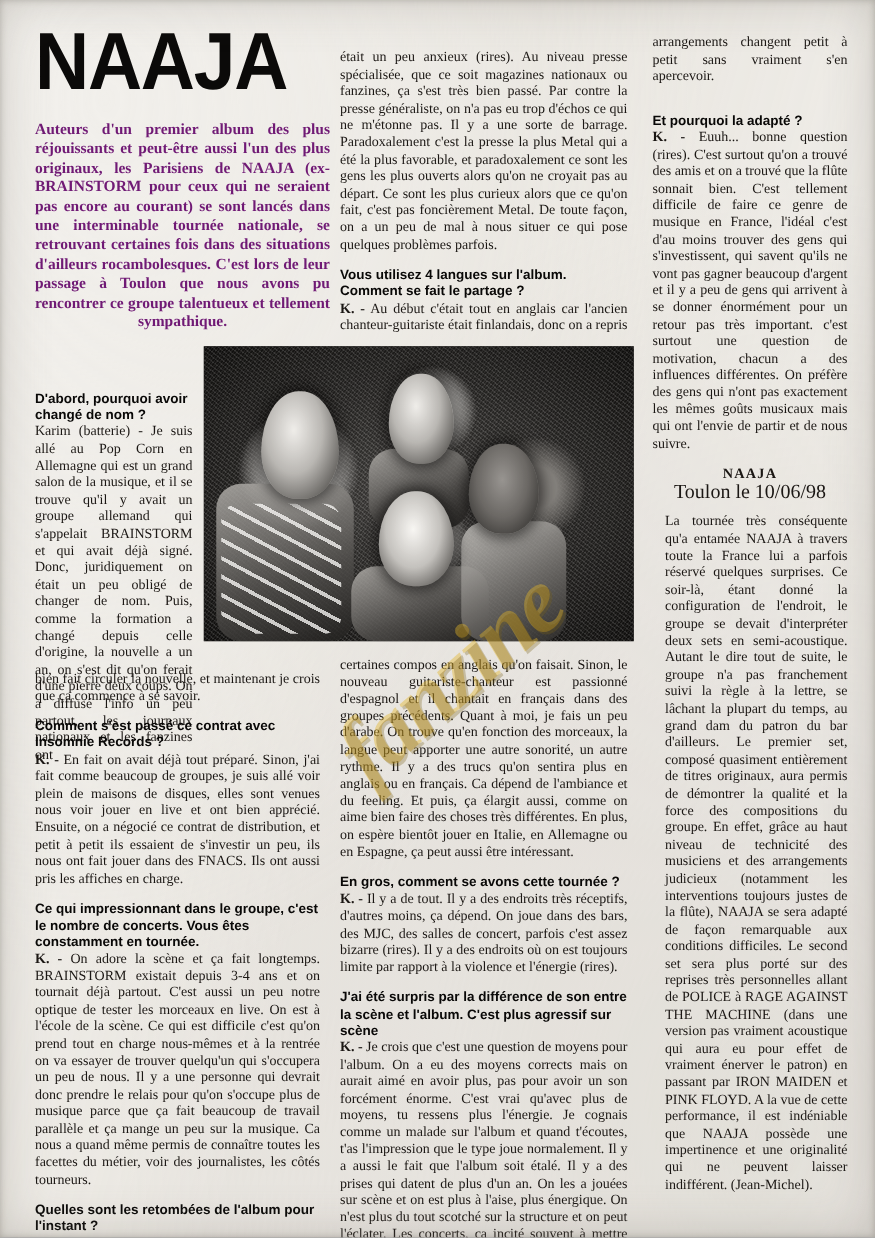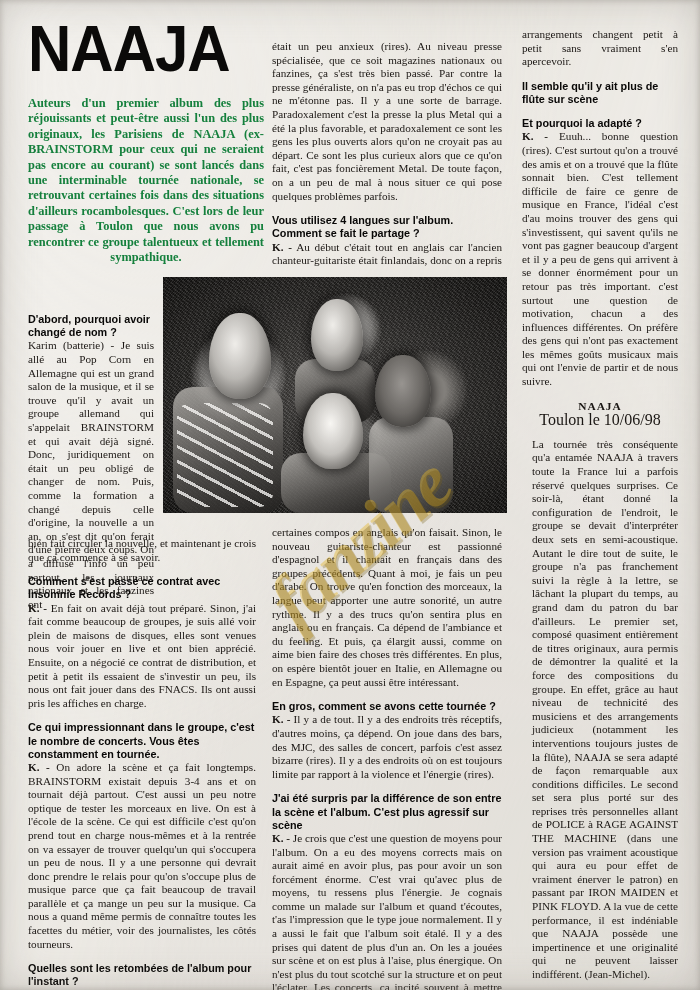--- a/index.html
+++ b/index.html
@@ -50,21 +50,21 @@
     position: absolute;
     left: 28px;
     top: 96px;
     width: 236px;
     font-family: "Liberation Serif", serif;
     font-weight: bold;
     font-size: 12.4px;
     line-height: 15.4px;
     text-align: justify;
     text-align-last: center;
-    color: #15803d;
+    color: #701a75;
   }
 
   
   .col {
     position: absolute;
     font-size: 11.2px;
     line-height: 13.6px;
     text-align: justify;
     color: #1b1714;
   }
@@ -250,21 +250,20 @@
     <p class="q">En gros, comment se avons cette tournée ?</p>
     <p><span class="speaker">K. -</span><span> Il y a de tout. Il y a des endroits très réceptifs, d'autres moins, ça dépend. On joue dans des bars, des MJC, des salles de concert, parfois c'est assez bizarre (rires). Il y a des endroits où on est toujours limite par rapport à la violence et l'énergie (rires).</span></p>
     <div class="gap"></div>
     <p class="q">J'ai été surpris par la différence de son entre la scène et l'album. C'est plus agressif sur scène</p>
     <p><span class="speaker">K. -</span><span> Je crois que c'est une question de moyens pour l'album. On a eu des moyens corrects mais on aurait aimé en avoir plus, pas pour avoir un son forcément énorme. C'est vrai qu'avec plus de moyens, tu ressens plus l'énergie. Je cognais comme un malade sur l'album et quand t'écoutes, t'as l'impression que le type joue normalement. Il y a aussi le fait que l'album soit étalé. Il y a des prises qui datent de plus d'un an. On les a jouées sur scène et on est plus à l'aise, plus énergique. On n'est plus du tout scotché sur la structure et on peut l'éclater. Les concerts, ça incité souvent à mettre plus de pêche aussi, puis les</span></p>
   </div>
 
   <div class="col" id="col3">
     <p>arrangements changent petit à petit sans vraiment s'en apercevoir.</p>
     <div class="gap"></div>
-    <p class="q">Il semble qu'il y ait plus de flûte sur scène</p>
     <div class="gap"></div>
     <p class="q">Et pourquoi la adapté ?</p>
     <p><span class="speaker">K. -</span><span> Euuh... bonne question (rires). C'est surtout qu'on a trouvé des amis et on a trouvé que la flûte sonnait bien. C'est tellement difficile de faire ce genre de musique en France, l'idéal c'est d'au moins trouver des gens qui s'investissent, qui savent qu'ils ne vont pas gagner beaucoup d'argent et il y a peu de gens qui arrivent à se donner énormément pour un retour pas très important. c'est surtout une question de motivation, chacun a des influences différentes. On préfère des gens qui n'ont pas exactement les mêmes goûts musicaux mais qui ont l'envie de partir et de nous suivre.</span></p>
     <div class="gap"></div>
     <div class="signature">
       <div class="band">NAAJA</div>
       <div class="place">Toulon le 10/06/98</div>
     </div>
     <div class="gap"></div>
     <p class="indent-block2">La tournée très conséquente qu'a entamée NAAJA à travers toute la France lui a parfois réservé quelques surprises. Ce soir-là, étant donné la configuration de l'endroit, le groupe se devait d'interpréter deux sets en semi-acoustique. Autant le dire tout de suite, le groupe n'a pas franchement suivi la règle à la lettre, se lâchant la plupart du temps, au grand dam du patron du bar d'ailleurs. Le premier set, composé quasiment entièrement de titres originaux, aura permis de démontrer la qualité et la force des compositions du groupe. En effet, grâce au haut niveau de technicité des musiciens et des arrangements judicieux (notamment les interventions toujours justes de la flûte), NAAJA se sera adapté de façon remarquable aux conditions difficiles. Le second set sera plus porté sur des reprises très personnelles allant de POLICE à RAGE AGAINST THE MACHINE (dans une version pas vraiment acoustique qui aura eu pour effet de vraiment énerver le patron) en passant par IRON MAIDEN et PINK FLOYD. A la vue de cette performance, il est indéniable que NAAJA possède une impertinence et une originalité qui ne peuvent laisser indifférent. (Jean-Michel).</p>

